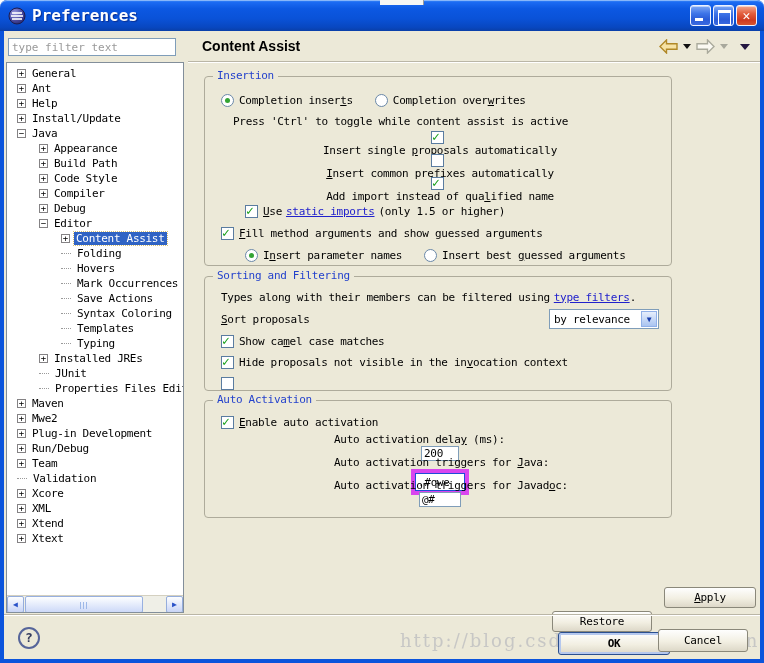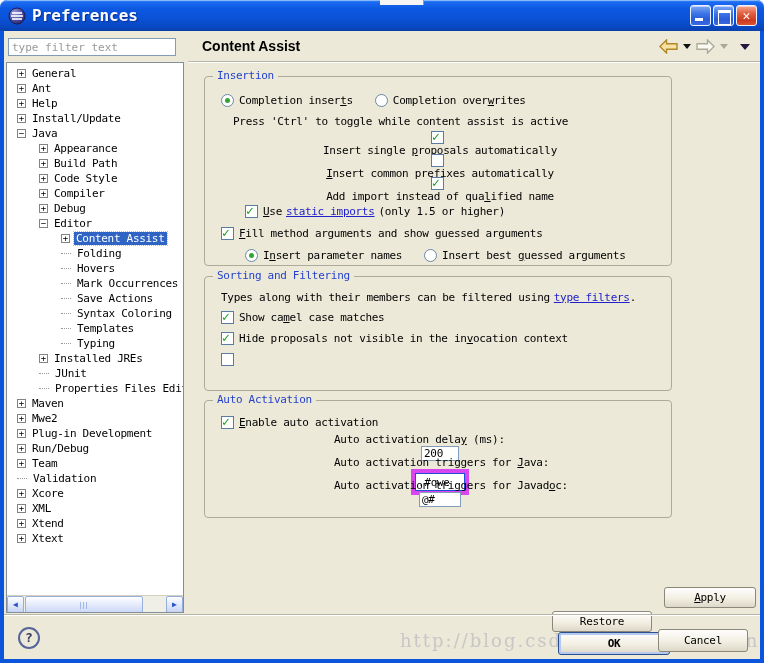--- a/index.html
+++ b/index.html
@@ -352,20 +352,27 @@
     </div>
 
     <div class="group g-sorting">
       <span class="gtitle">Sorting and Filtering</span>
       <div class="inner">
         <div class="row r-h20">
           <span class="lbl">Types along with their members can be filtered using</span>
           <span class="link">type filters</span>
           <span class="lbl" style="margin-left:-4px">.</span>
         </div>
+        <div class="row r-h24">
+          <span class="lbl"><u>S</u>ort proposals</span>
+          <span class="combo">
+            <span class="val">by relevance</span>
+            <span class="cbtn">▼</span>
+          </span>
+        </div>
         <div class="row r-h21">
           <span class="cb on"></span>
           <span class="lbl">Show ca<u>m</u>el case matches</span>
         </div>
         <div class="row r-h21">
           <span class="cb on"></span>
           <span class="lbl">Hide proposals not visible in the in<u>v</u>ocation context</span>
         </div>
         <div class="row r-h21">
           <span class="cb"></span>

